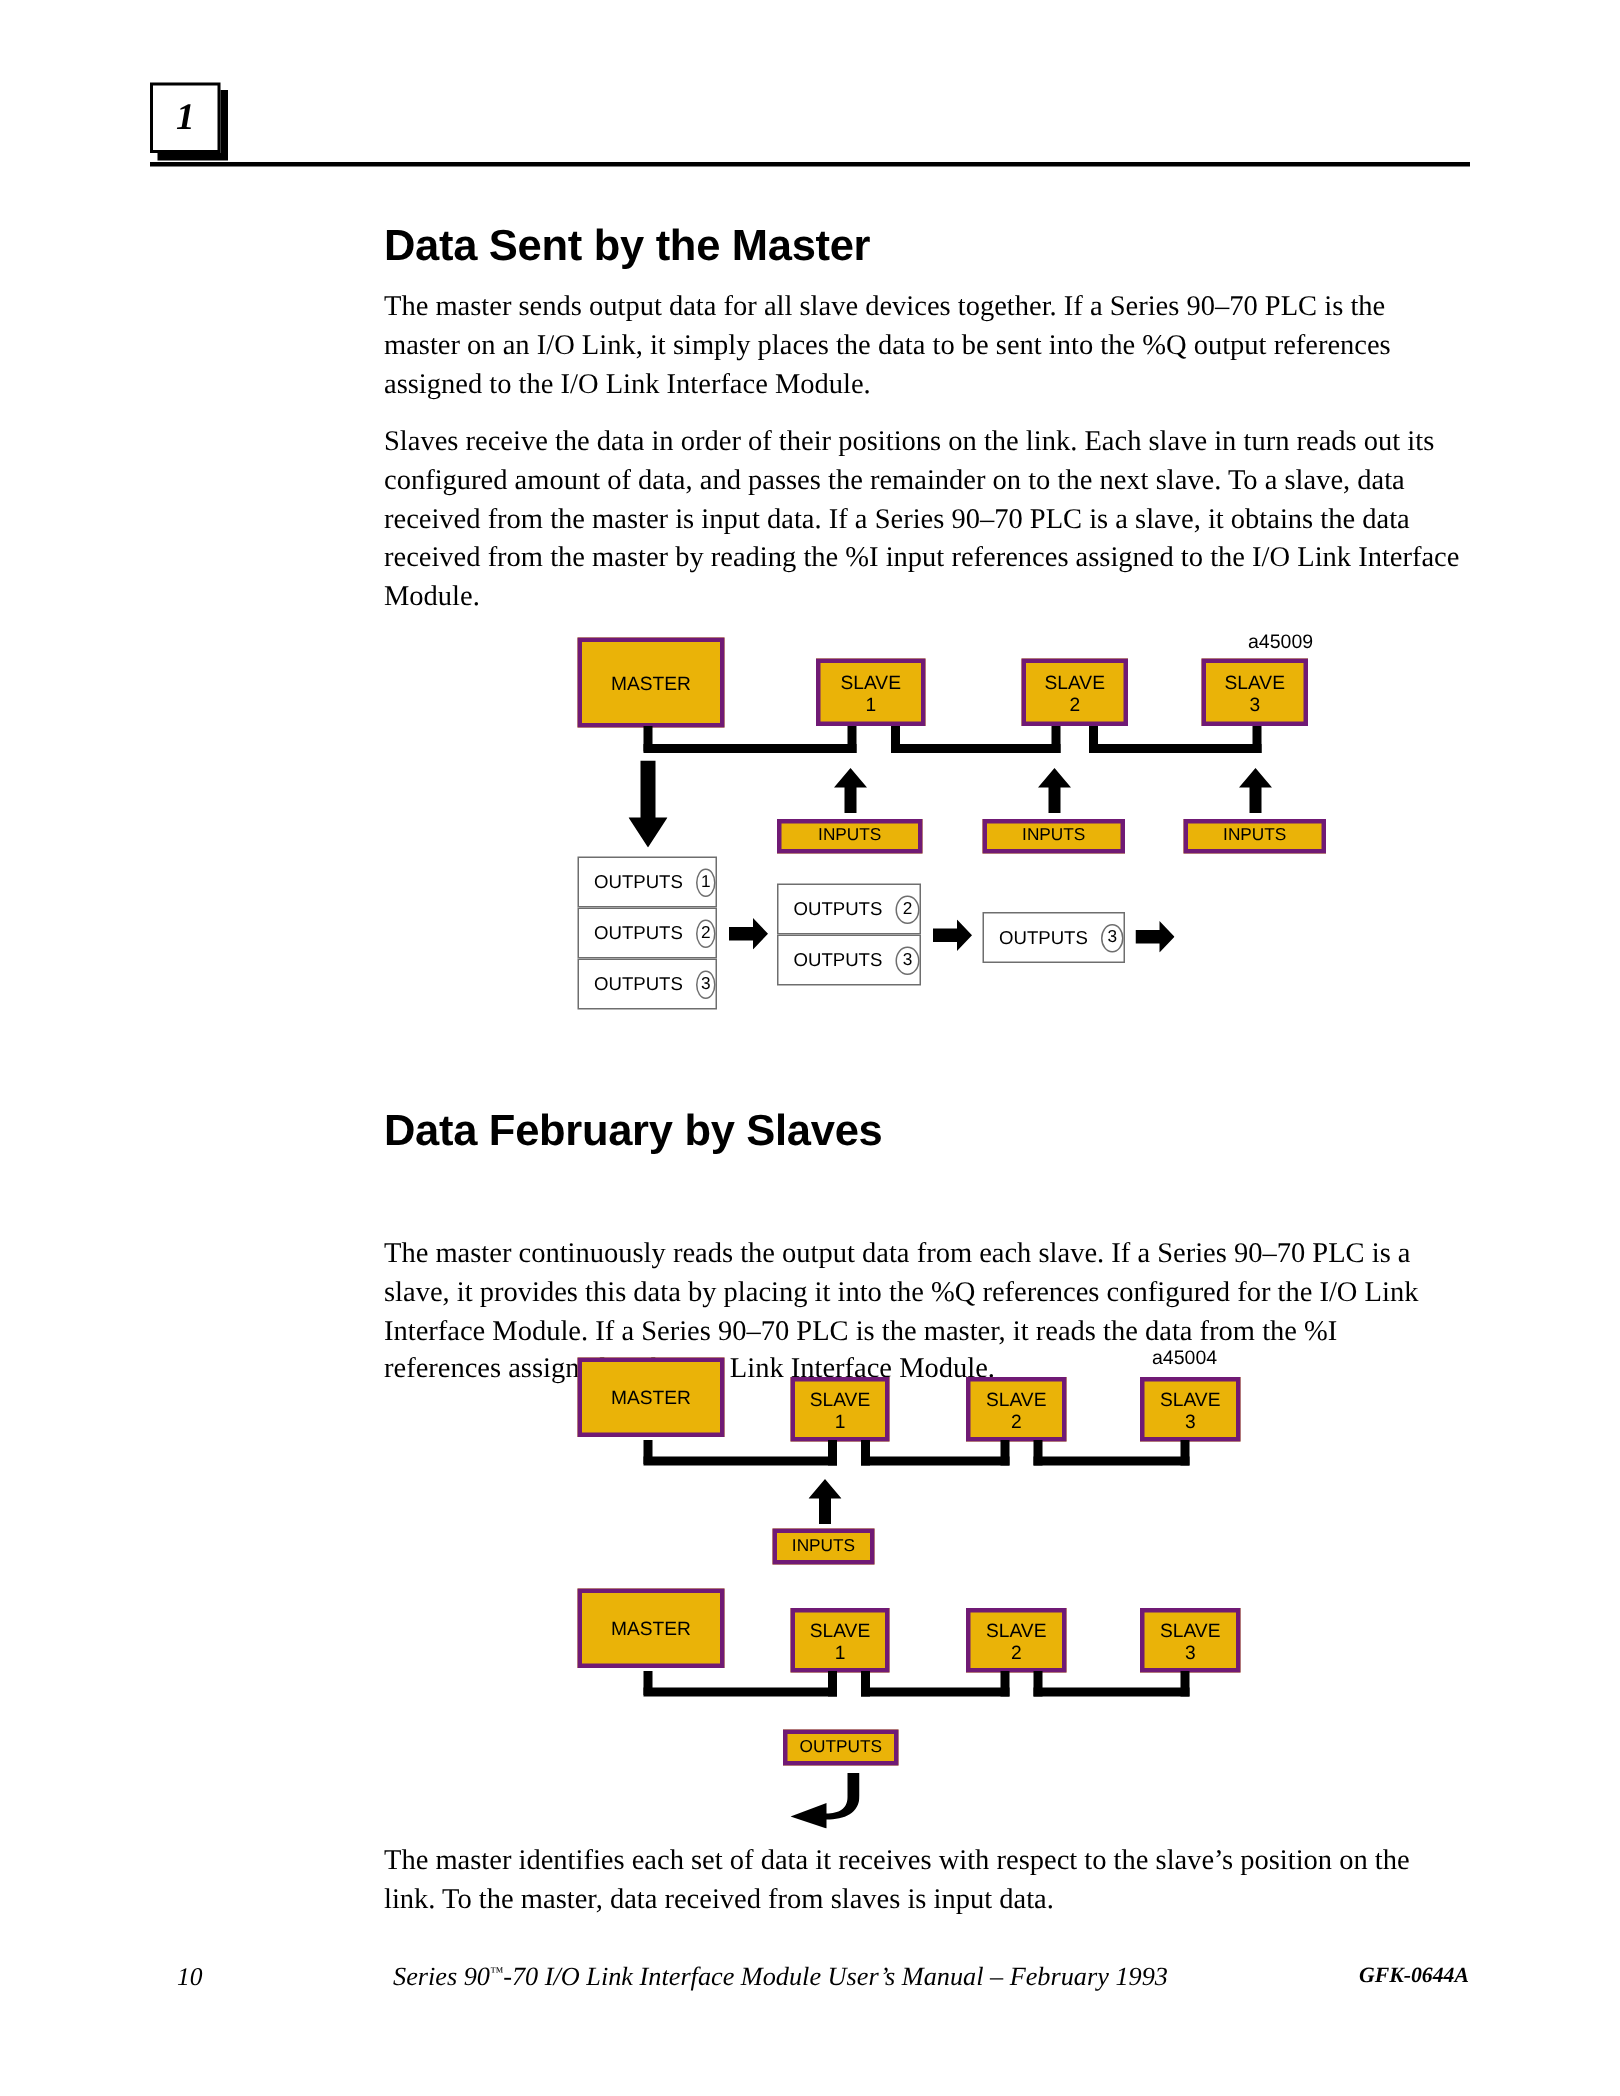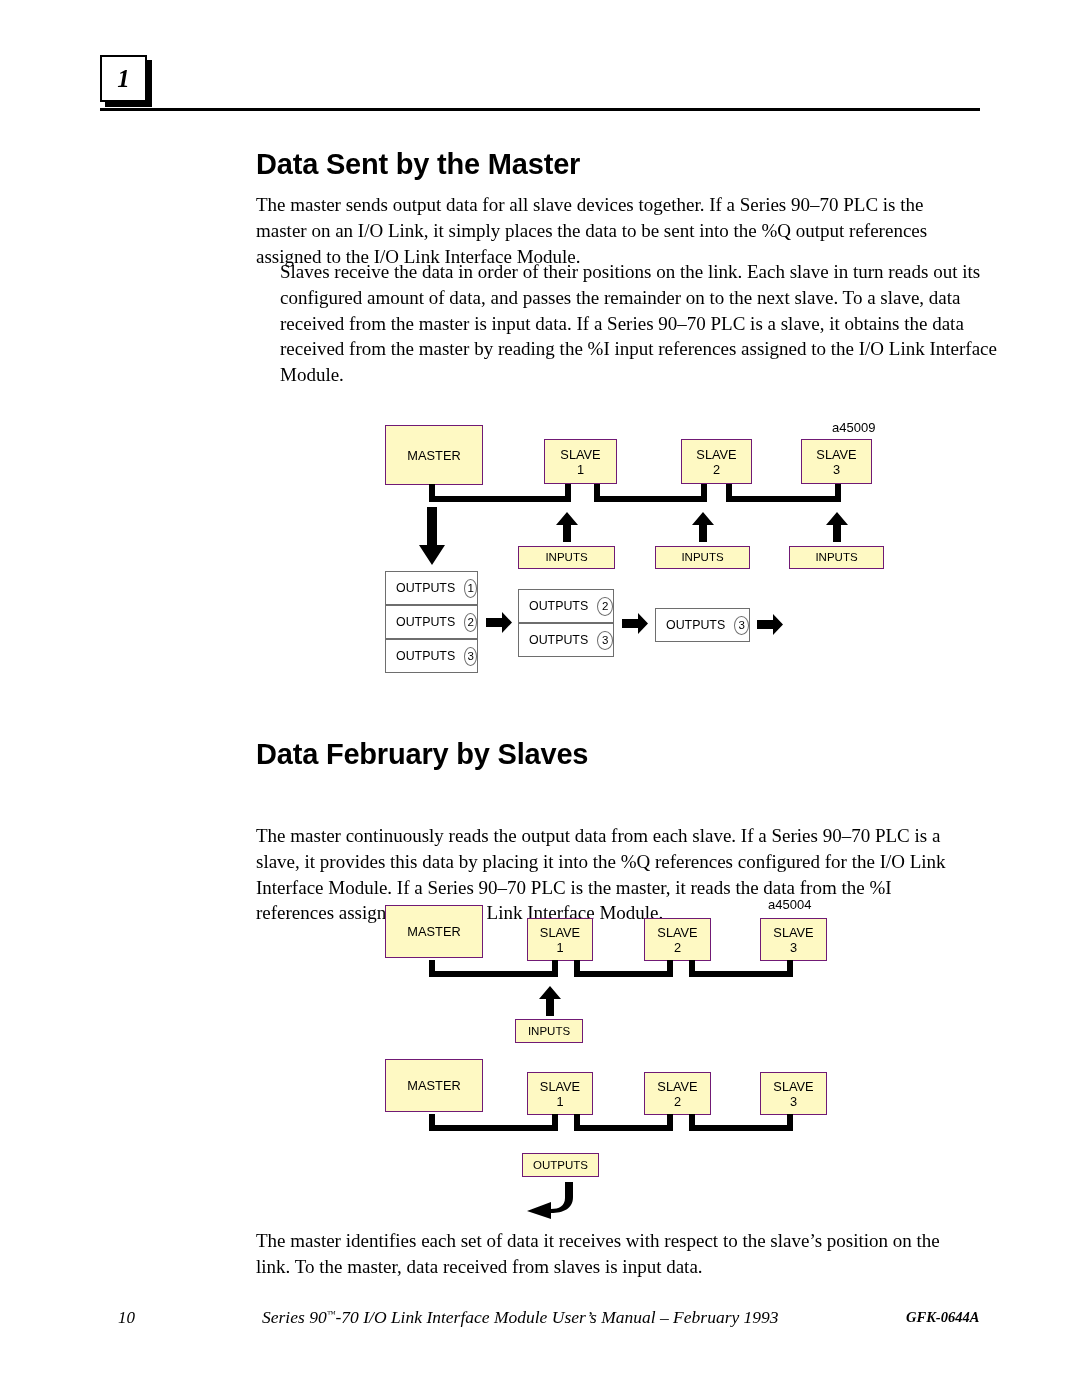--- a/index.html
+++ b/index.html
@@ -40,31 +40,31 @@
     position:absolute; left:256px;
     width:718px;
     font-family:"Liberation Serif", serif;
     font-size:19px;
     line-height:25.8px;
     text-align:left;
   }
 
   #h2-sent   { top:148px; }
   #p1        { top:192px; }
-  #p2        { top:259px;margin-left:24px; }
+  #p2        { top:282px; }
   #h2-returned{ top:738px; }
   #p3        { top:823px; }
   #p4        { top:1228px; }
 
   
   .diagram{ position:absolute; left:0; top:0; }
   .box{
     position:absolute;
-    border:1px solid #701a75;
-    background:#fef9c3;
+    border:3px solid #701a75;
+    background:#eab308;
     font-family:"Liberation Sans", sans-serif;
     font-size:12.8px;
     color:#000;
     display:flex; flex-direction:column;
     align-items:center; justify-content:center;
     line-height:15px;
     white-space:nowrap;
   }
   .bar{ position:absolute; background:#000; }
   .fignum{

